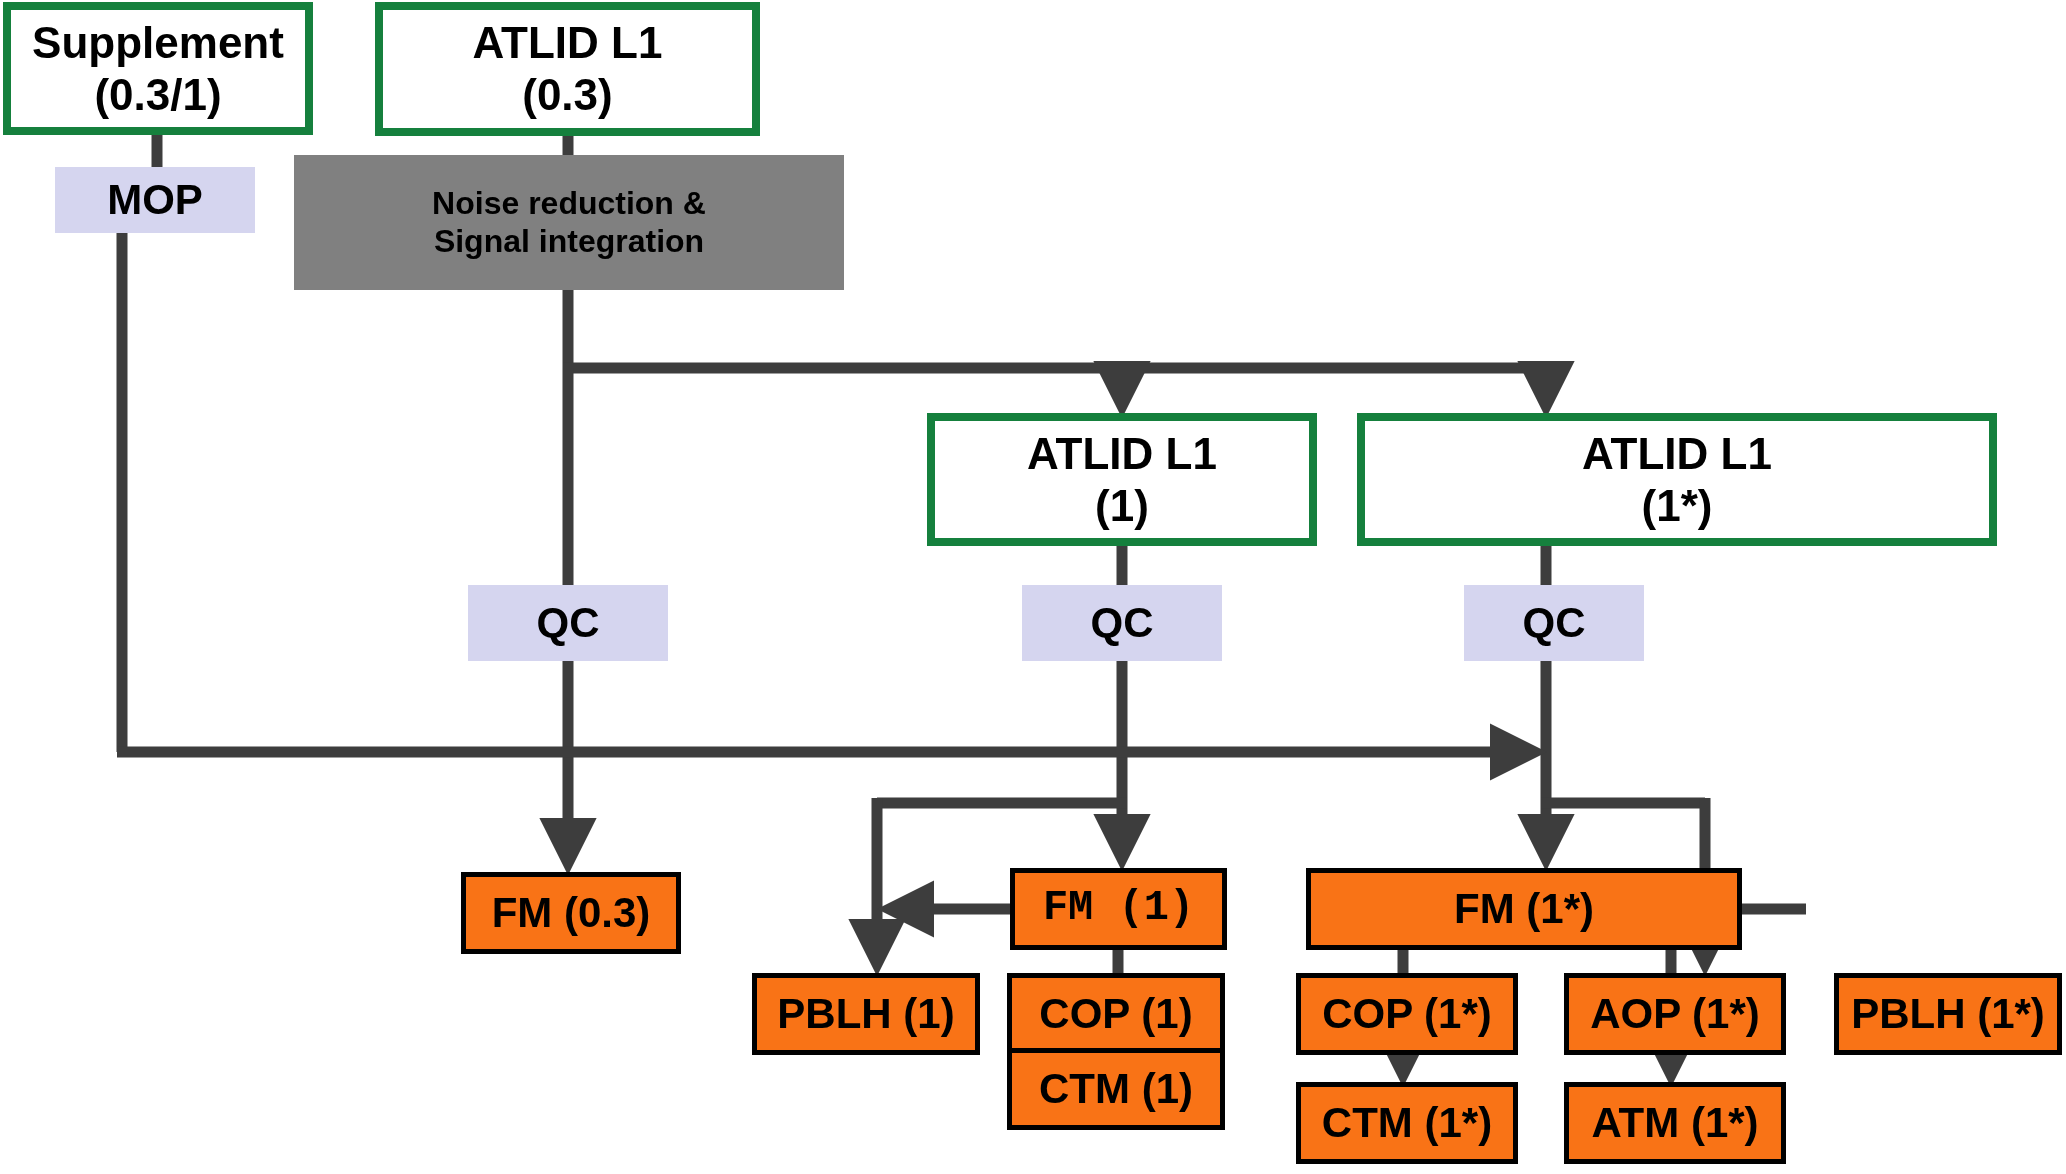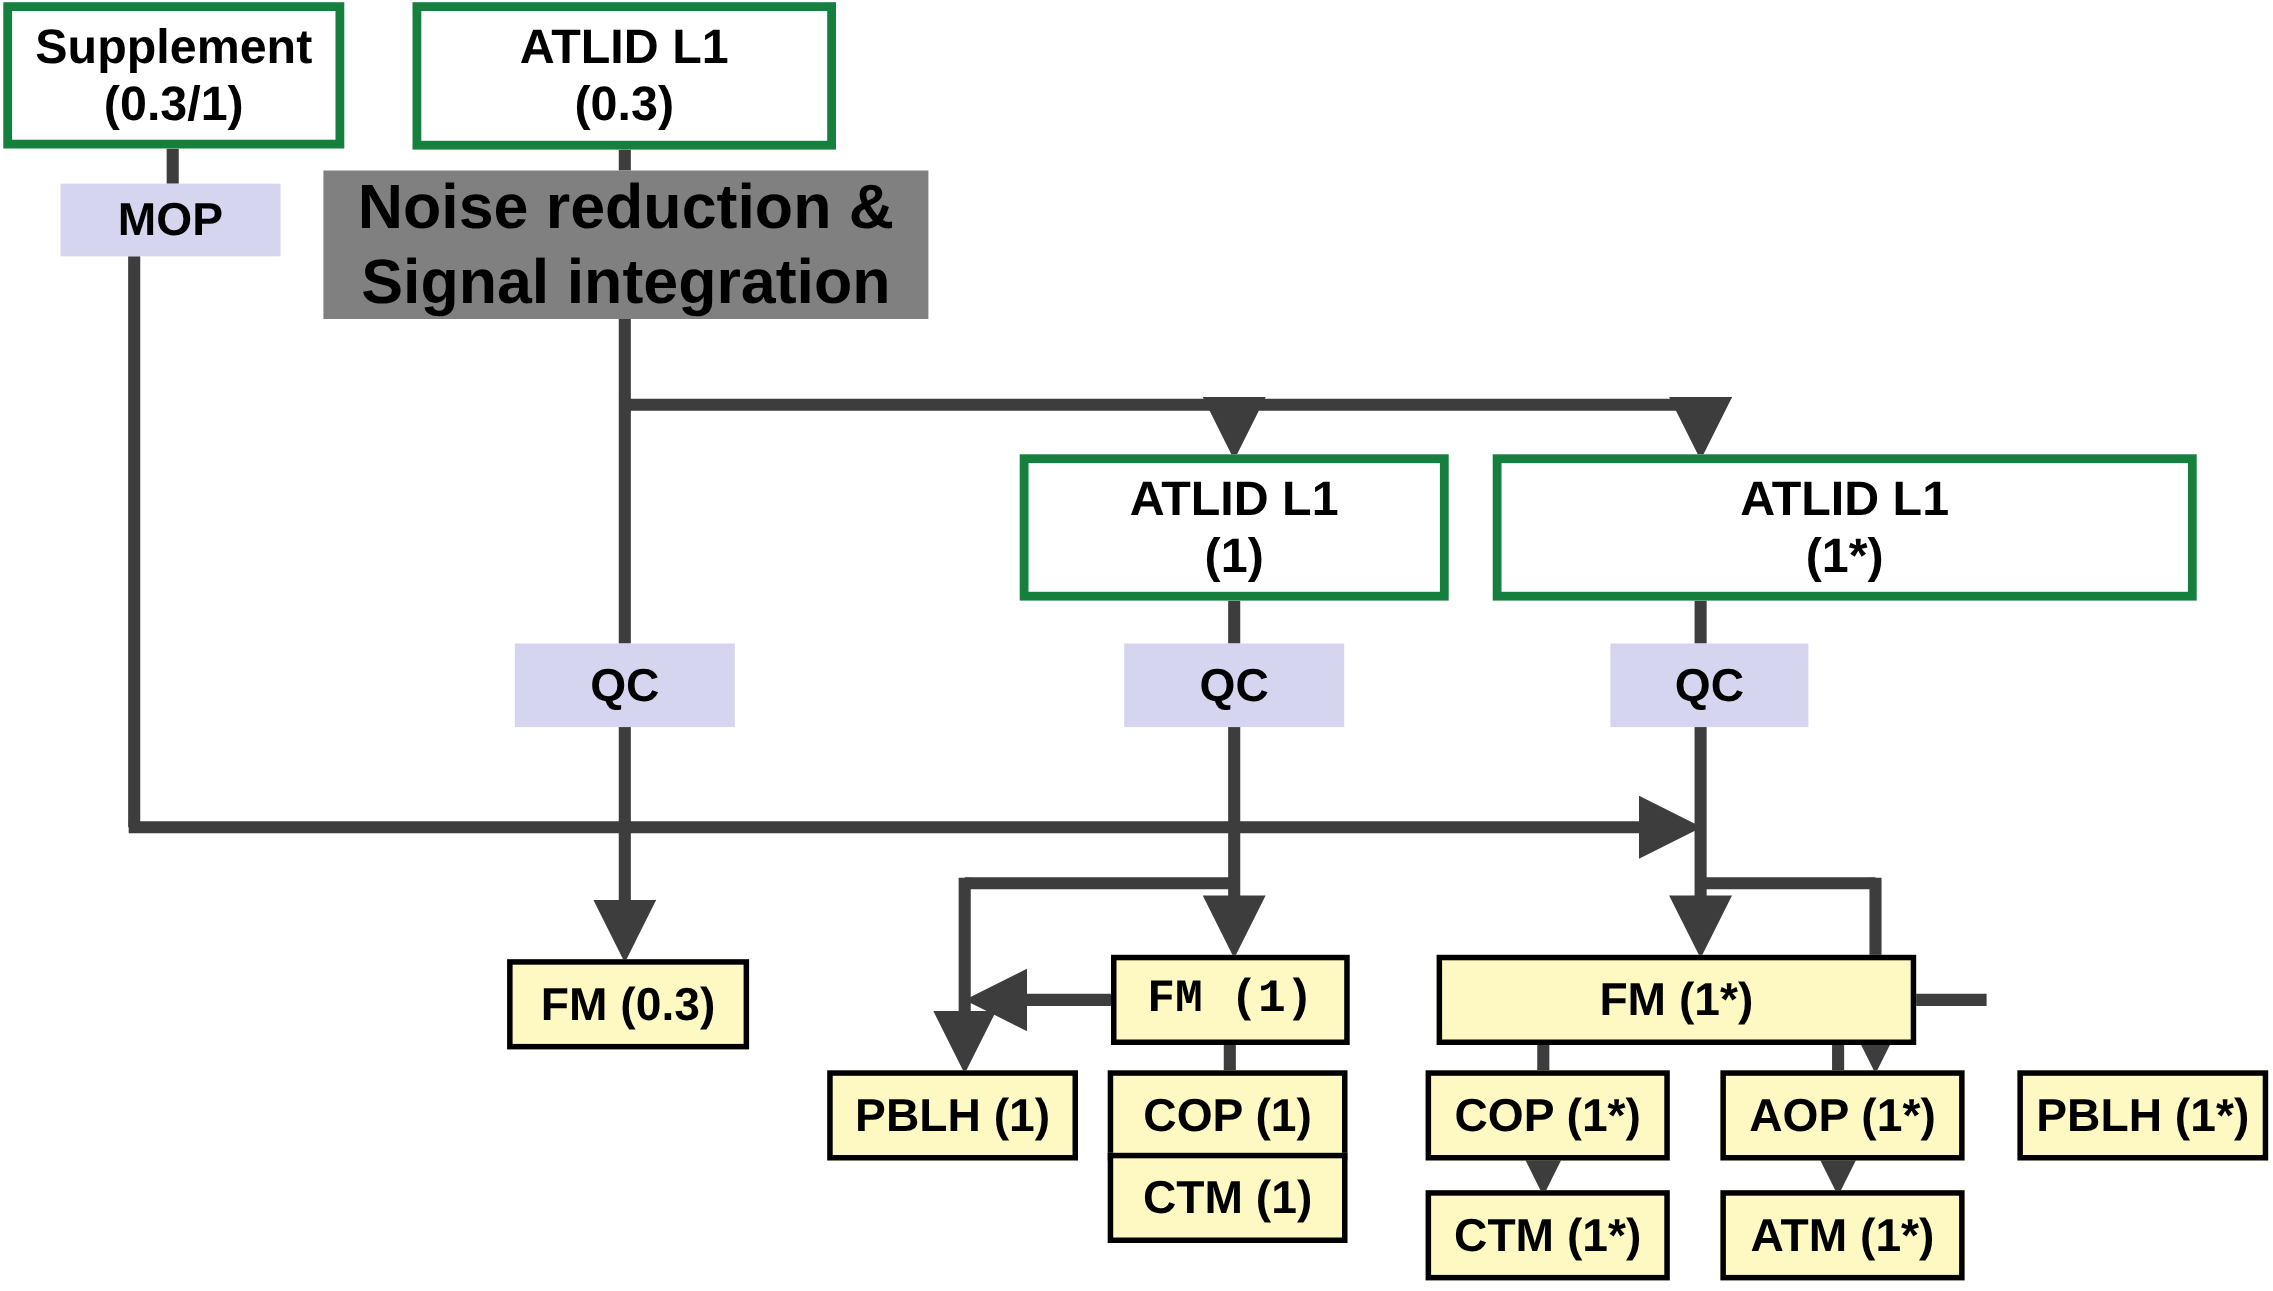--- a/index.html
+++ b/index.html
@@ -35,29 +35,29 @@
     z-index: 5;
   }
   .node-white {
     background: #ffffff;
     border: 8px solid #15803d;
     font-size: 44px;
   }
   .node-gray {
     background: #808080;
     border: none;
-    font-size: 57px;
+    font-size: 32px;
   }
   .node-lav {
     background: #d5d5ef;
     border: none;
     font-size: 42px;
   }
   .node-purple {
-    background: #fef9c3;
+    background: #f97316;
     border: 5px solid #000000;
     font-size: 42px;
   }
 </style>
 </head>
 <body>
 
 <div id="canvas">
 
   <svg id="svg-layer" viewBox="0 0 2066 1174" xmlns="http://www.w3.org/2000/svg">

